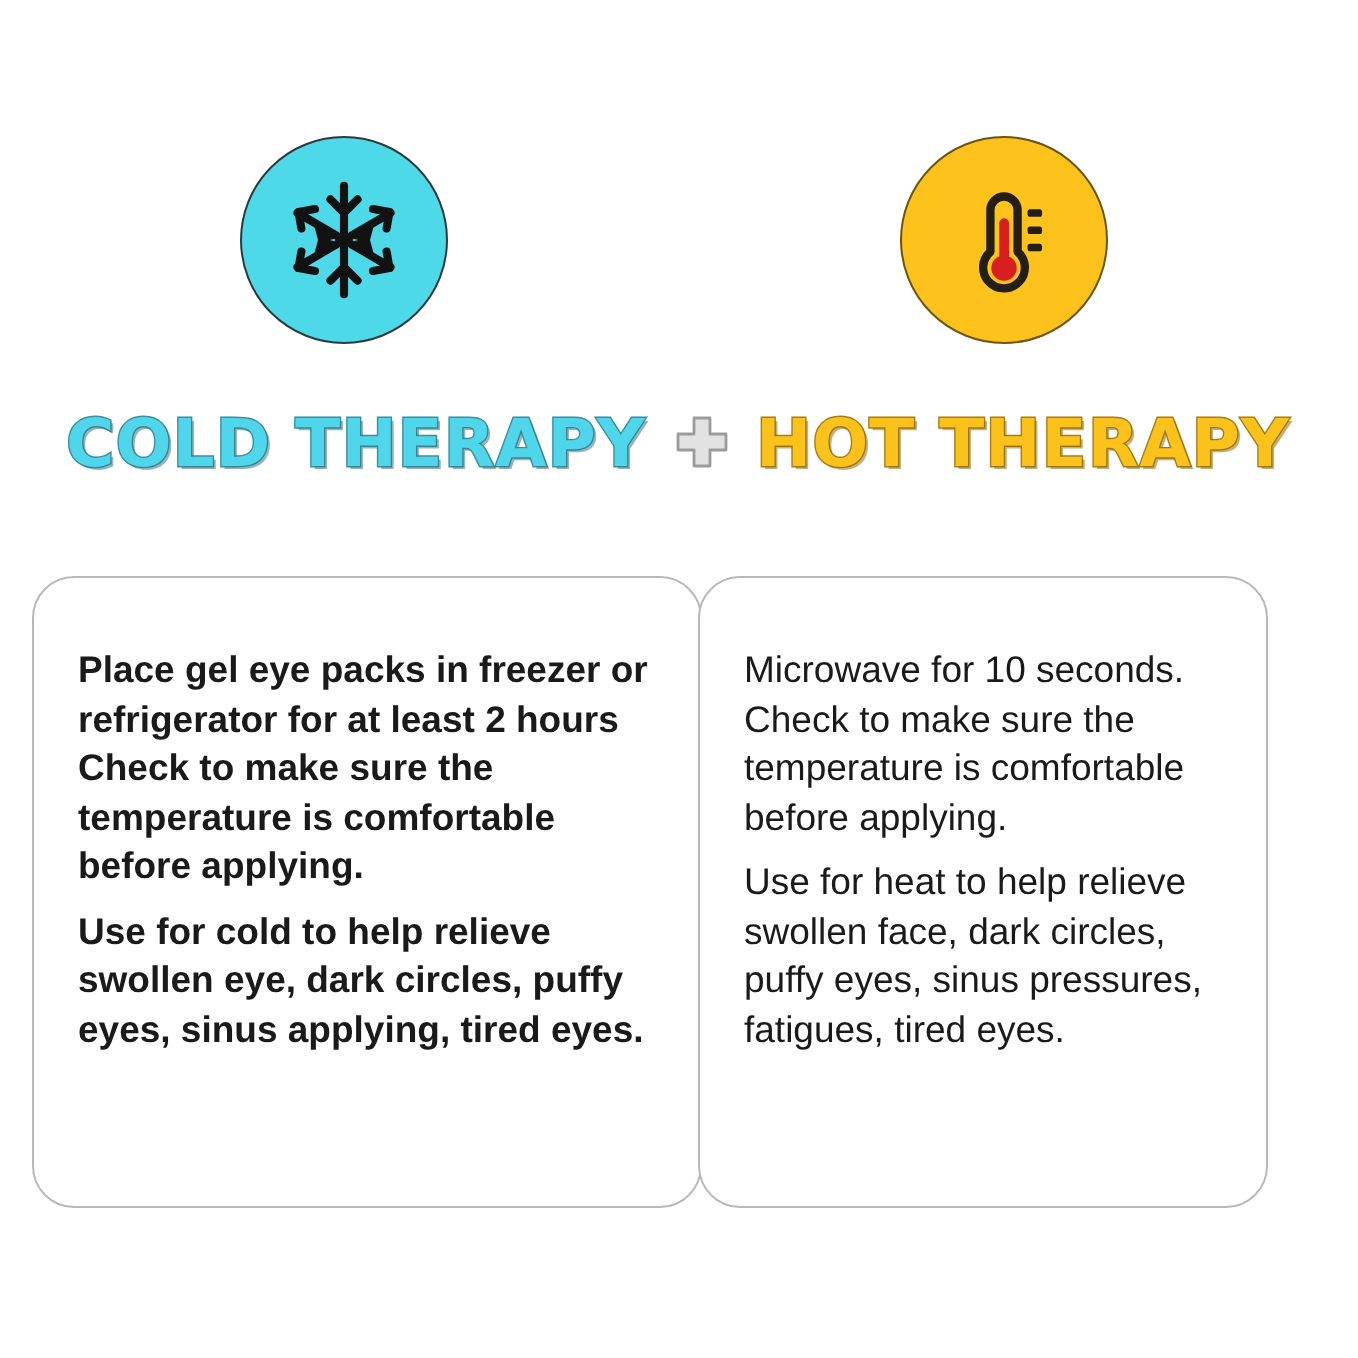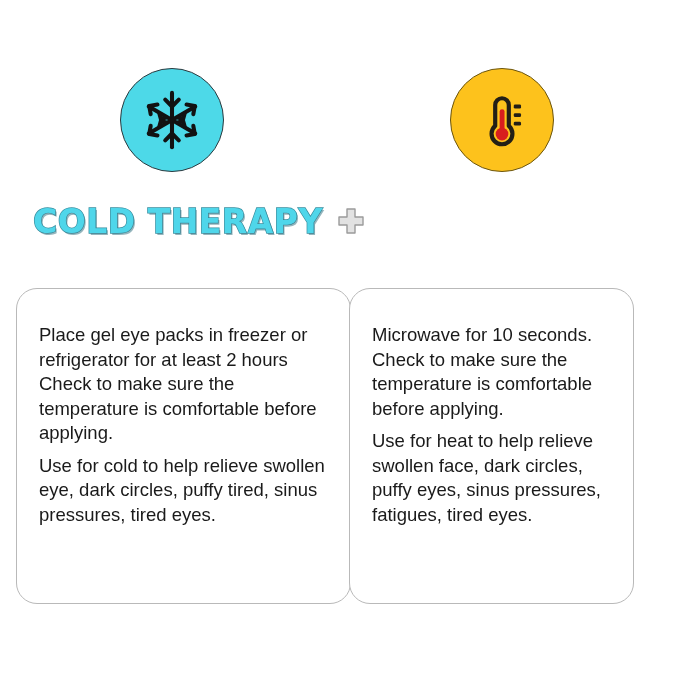--- a/index.html
+++ b/index.html
@@ -92,21 +92,21 @@
   .card {
     position: absolute;
     top: 288px;
     height: 316px;
     box-sizing: border-box;
     border: 1px solid #b9b9b9;
     border-radius: 21px;
     background: #ffffff;
     padding: 34px 22px 0 22px;
   }
-  .card.cold { left: 16px;  width: 335px; }
+  .card.cold { left: 16px;  width: 335px; font-weight: bold; }
   .card.hot  { left: 349px; width: 285px; }
 
   .card p {
     margin: 0;
     font-family: "Liberation Sans", sans-serif;
     font-size: 18.5px;
     line-height: 24.5px;
     color: #1a1a1a;
   }
   .card p.second { margin-top: 8px; }
@@ -169,24 +169,25 @@
 <div class="headline-row">
 
   <div class="headline cold">COLD THERAPY</div>
 
   <span class="plus-sign">
     <svg width="34" height="40" viewBox="0 0 34 40">
       <path d="M13 7 H21 V15 H29 V23 H21 V31 H13 V23 H5 V15 H13 Z" fill="#e2e2e2" stroke="#9b9b9b" stroke-width="1.4" stroke-linejoin="round"></path>
     </svg>
   </span>
 
+  <div class="headline hot">HOT THERAPY</div>
 
 </div>
 
 <div class="card cold">
   <p class="first">Place gel eye packs in freezer or refrigerator for at least 2 hours Check to make sure the temperature is comfortable before applying.</p>
-  <p class="second">Use for cold to help relieve swollen eye, dark circles, puffy tired, sinus pressures, tired eyes.</p>
+  <p class="second">Use for cold to help relieve swollen eye, dark circles, puffy eyes, sinus applying, tired eyes.</p>
 </div>
 
 <div class="card hot">
   <p class="first">Microwave for 10 seconds. Check to make sure the temperature is comfortable before applying.</p>
   <p class="second">Use for heat to help relieve swollen face, dark circles, puffy eyes, sinus pressures, fatigues, tired eyes.</p>
 </div>
 
 </body></html>

